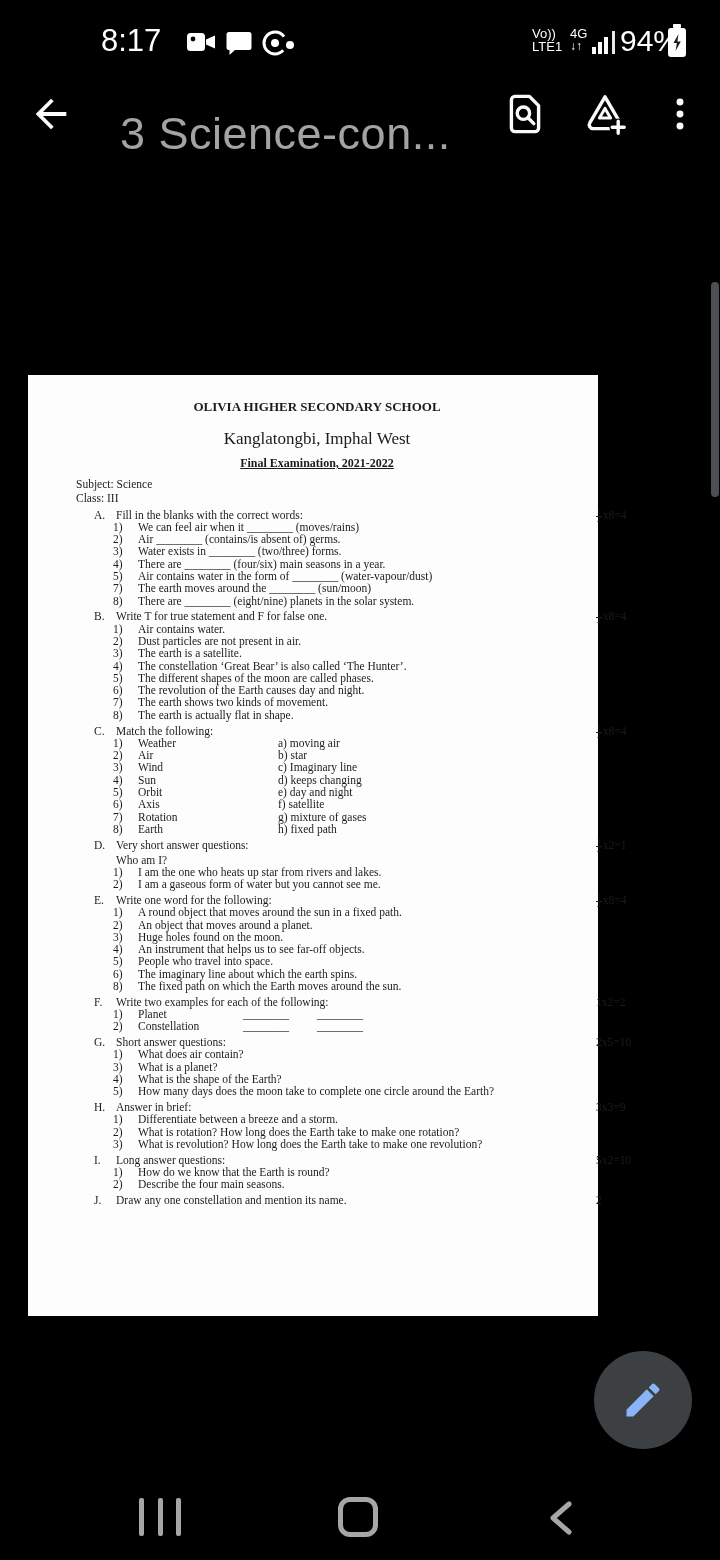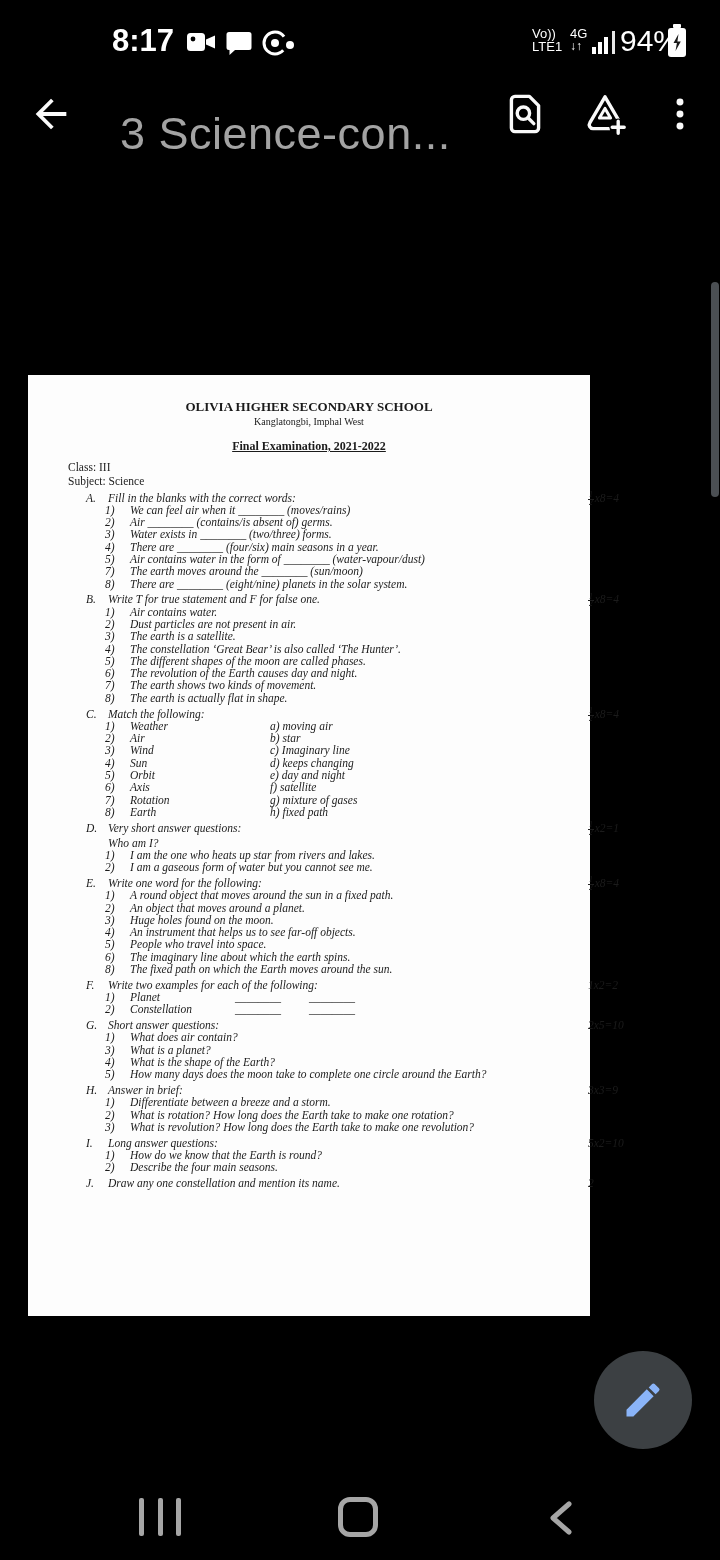--- a/index.html
+++ b/index.html
@@ -3,47 +3,47 @@
 <meta charset="utf-8">
 <style>
   html,body{margin:0;padding:0;}
   body{
     width:720px;height:1560px;background:#000;position:relative;overflow:hidden;
     font-family:"Liberation Sans",sans-serif;color:#fff;
   }
   .abs{position:absolute;}
 
   
-  .status-time{left:112px;top:23px;font-size:31px;font-weight:700;color:#fff;}
+  .status-time{left:101px;top:23px;font-size:31px;font-weight:400;color:#fff;}
   .sb-icon{top:30px;}
   .sb-dot{left:286px;top:41px;width:8px;height:8px;border-radius:50%;background:#fff;}
   .net-block{font-size:13px;line-height:13px;color:#fff;text-align:left;}
   .volte{left:532px;top:27px;}
   .fourg{left:570px;top:27px;}
   .pct{left:620px;top:24px;font-size:30px;color:#fff;}
 
   
   .back-btn{left:28px;top:91px;width:46px;height:46px;}
   .app-title{left:120px;top:108px;font-size:45px;font-weight:400;color:#a3a3a3;letter-spacing:0.5px;}
   .tb-btn{top:90px;width:48px;height:48px;}
 
   
   .doc-scrollbar{left:711px;top:282px;width:8px;height:215px;background:#4b4f53;border-radius:4px;}
 
   
   .paper{
     left:28px;top:375px;width:562px;height:941px;background:#fdfdfd;
-    color:#1b1b1b;font-family:"Liberation Serif",serif;font-size:11.5px;
+    color:#1b1b1b;font-family:"Liberation Serif",serif;font-size:11.5px;padding-left:8px;
   }
   .doc-head{text-align:center;padding-top:25px;line-height:14px;}
   .school{font-weight:bold;font-size:13px;}
-  .address{font-size:10px;margin-top:1px;}
+  .address{font-size:17px;margin-top:18px;}
   .exam{display:inline-block;font-weight:bold;font-size:12px;text-decoration:underline;margin-top:10px;}
   .meta{margin-left:40px;margin-top:8px;font-size:11.5px;line-height:13.5px;}
-  .sections{font-style:italic;}
+  .sections{}
   .section{margin-top:3.5px;}
   .sec-head{position:relative;margin-left:58px;line-height:12.3px;}
   .sec-letter{display:inline-block;width:22px;}
   .sec-marks{position:absolute;left:502px;top:0;white-space:nowrap;}
   .preface{margin-left:80px;line-height:12.3px;margin-top:2.5px;}
   .item{position:relative;margin-left:77px;line-height:12.3px;}
   .item-n{display:inline-block;width:25px;}
   .match{position:absolute;left:165px;top:0;}
   .ftext{display:inline-block;width:105px;}
   .blank{display:inline-block;letter-spacing:0;}
@@ -135,22 +135,22 @@
 
 <div class="abs doc-scrollbar"></div>
 
 <div class="abs paper">
   <div class="doc-head">
     <div class="school">OLIVIA HIGHER SECONDARY SCHOOL</div>
     <div class="address">Kanglatongbi, Imphal West</div>
     <div><span class="exam">Final Examination, 2021-2022</span></div>
   </div>
   <div class="meta">
+    <div>Subject: Science</div>
     <div>Class: III</div>
-    <div>Subject: Science</div>
   </div>
   <div class="sections" id="sections">
       <div class="section">
         <div class="sec-head"><span class="sec-letter">A.</span><span>Fill in the blanks with the correct words:</span><span class="sec-marks"><span class="frac"><span class="fn">1</span><span class="fd">2</span></span><span>x8=4</span></span></div>
         <div class="item"><span class="item-n">1)</span><span>We can feel air when it ________ (moves/rains)</span></div>
         <div class="item"><span class="item-n">2)</span><span>Air ________ (contains/is absent of) germs.</span></div>
         <div class="item"><span class="item-n">3)</span><span>Water exists in ________ (two/three) forms.</span></div>
         <div class="item"><span class="item-n">4)</span><span>There are ________ (four/six) main seasons in a year.</span></div>
         <div class="item"><span class="item-n">5)</span><span>Air contains water in the form of ________ (water-vapour/dust)</span></div>
         <div class="item"><span class="item-n">7)</span><span>The earth moves around the ________ (sun/moon)</span></div>

